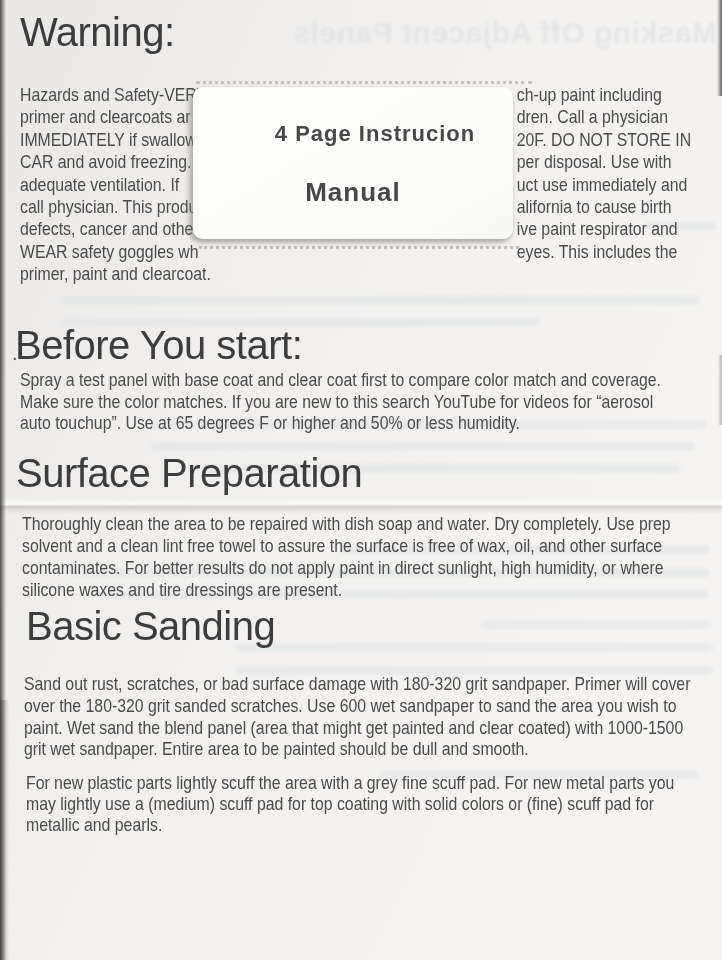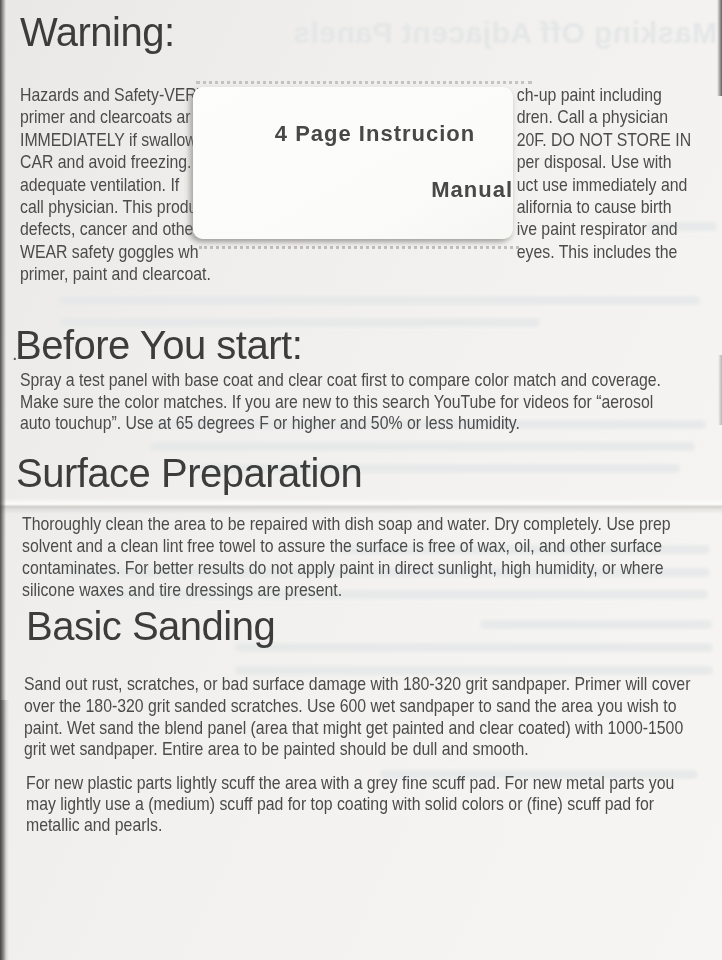--- a/index.html
+++ b/index.html
@@ -50,21 +50,21 @@
   .sticker-smudge { position:absolute; left:199px; top:246px; width:320px; z-index:4;
     border-top:3px dotted rgba(150,148,141,0.55); filter:blur(0.6px); }
   .sticker { position:absolute; left:193px; top:87px; width:320px; height:152px; z-index:5;
     background:linear-gradient(150deg, #fdfdfc 0%, #fbfbf9 70%, #f6f6f3 100%);
     border-radius:10px;
     box-shadow:-4px 3px 5px rgba(118,116,110,0.45), 0 3px 4px rgba(128,126,120,0.3);
     text-align:center; }
   .sticker-line1 { position:absolute; top:34px; left:4px; width:100%;
     font-size:22px; font-weight:700; color:#484848; letter-spacing:1px;padding-left:18px; }
   .sticker-line2 { position:absolute; top:90px; left:0; width:100%;
-    font-size:22px; font-weight:700; color:#484848; letter-spacing:1px;text-align:right; }
+    font-size:26px; font-weight:700; color:#484848; letter-spacing:1px; }
 </style>
 </head>
 <body>
 
 <div class="photo">
 
   <div class="ghost-heading">Masking Off Adjacent Panels</div>
   <div class="ghost-line" style="left:645px; top:222px; width:72px;"></div>
   <div class="ghost-line" style="left:60px;  top:296px; width:640px;"></div>
   <div class="ghost-line" style="left:60px;  top:318px; width:480px;"></div>

